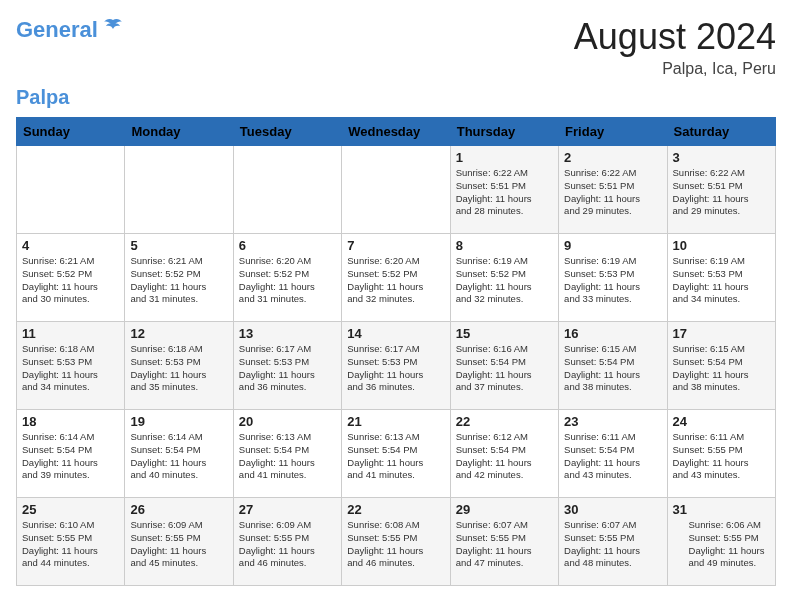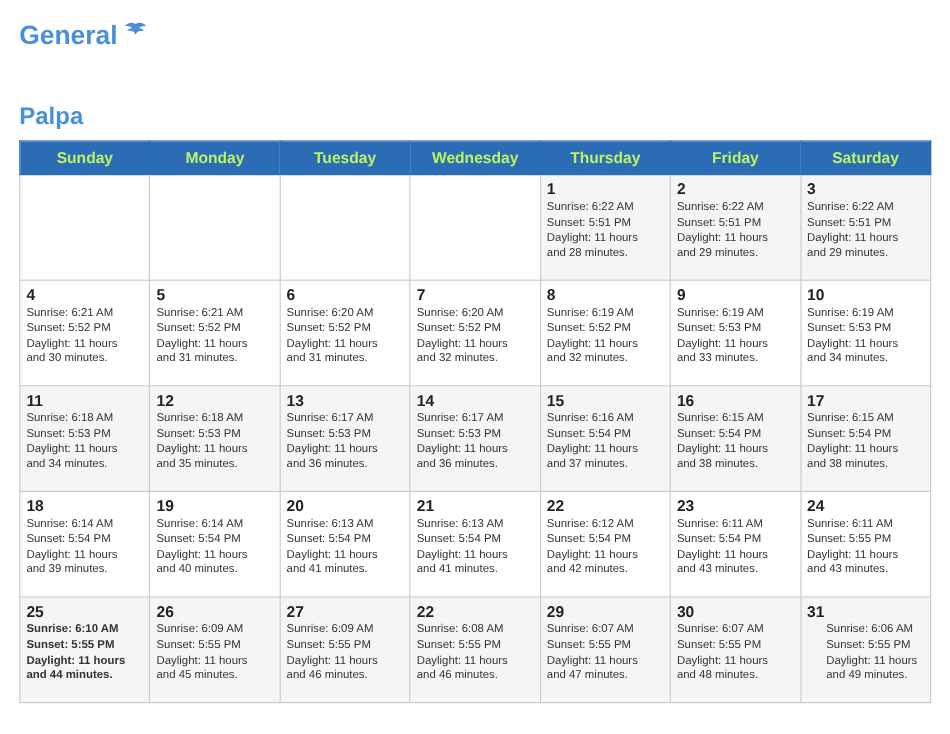--- a/index.html
+++ b/index.html
@@ -54,22 +54,22 @@
       color: #444;
       margin-top: 2px;
     }
     .calendar {
       width: 100%;
       border-collapse: collapse;
       border: 1px solid #ccc;
     }
     .calendar th {
       background-color: #2a6db5;
-      color: #bef264;
-      text-align: center;
+      color: #000000;
+      text-align: left;
       padding: 6px 6px;
       font-size: 13px;
       border: 1px solid #2a6db5;
     }
     .calendar td {
       vertical-align: top;
       padding: 4px 5px;
       border: 1px solid #ccc;
       font-size: 10px;
       color: #333;
@@ -109,20 +109,24 @@
         <span>General</span>
       </span>
       <span class="logo-bird">
         <svg width="22" height="22" viewBox="0 0 22 22">
           <path d="M11 4 C14 2, 18 3, 20 6 C18 5, 15 6, 13 8 C15 7, 17 8, 18 10 C15 9, 12 10, 11 13 C10 10, 7 9, 4 10 C5 8, 7 7, 9 8 C7 6, 4 5, 2 6 C4 3, 8 2, 11 4Z" fill="#4a90d9"></path>
         </svg>
       </span>
     </div>
     <span class="logo-text" style="color:#4a90d9; font-size:20px;">Palpa</span>
   </div>
+  <div class="title-section">
+    <div class="month-year">August 2024</div>
+    <div class="location">Palpa, Ica, Peru</div>
+  </div>
 </div>
 
 <table class="calendar">
   <thead>
     <tr>
     <th>Sunday</th>
         <th>Monday</th>
         <th>Tuesday</th>
         <th>Wednesday</th>
         <th>Thursday</th>
@@ -307,21 +311,21 @@
           <span class="day-number">24</span>
           <div class="day-info" style="white-space: pre-line;">Sunrise: 6:11 AM
 Sunset: 5:55 PM
 Daylight: 11 hours
 and 43 minutes.</div>
         </td>
       </tr>
       <tr>
         <td>
           <span class="day-number">25</span>
-          <div class="day-info" style="white-space: pre-line; font-weight: bold;">Sunrise: 6:10 AM
+          <div class="day-info" style="white-space: pre-line;">Sunrise: 6:10 AM
 Sunset: 5:55 PM
 Daylight: 11 hours
 and 44 minutes.</div>
         </td>
         <td>
           <span class="day-number">26</span>
           <div class="day-info" style="white-space: pre-line;">Sunrise: 6:09 AM
 Sunset: 5:55 PM
 Daylight: 11 hours
 and 45 minutes.</div>

